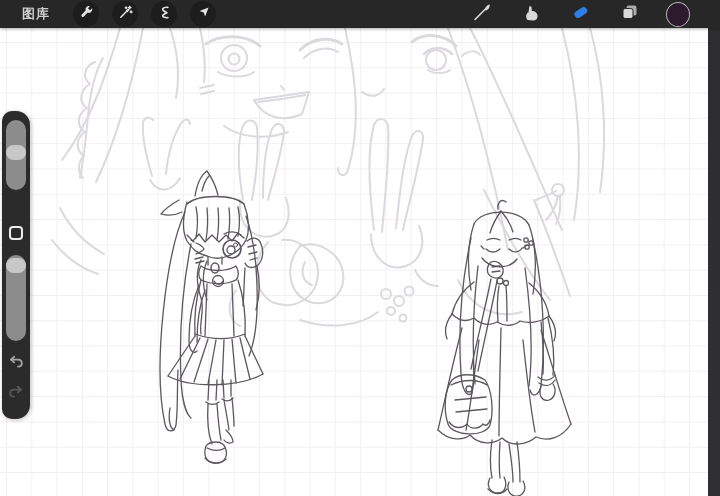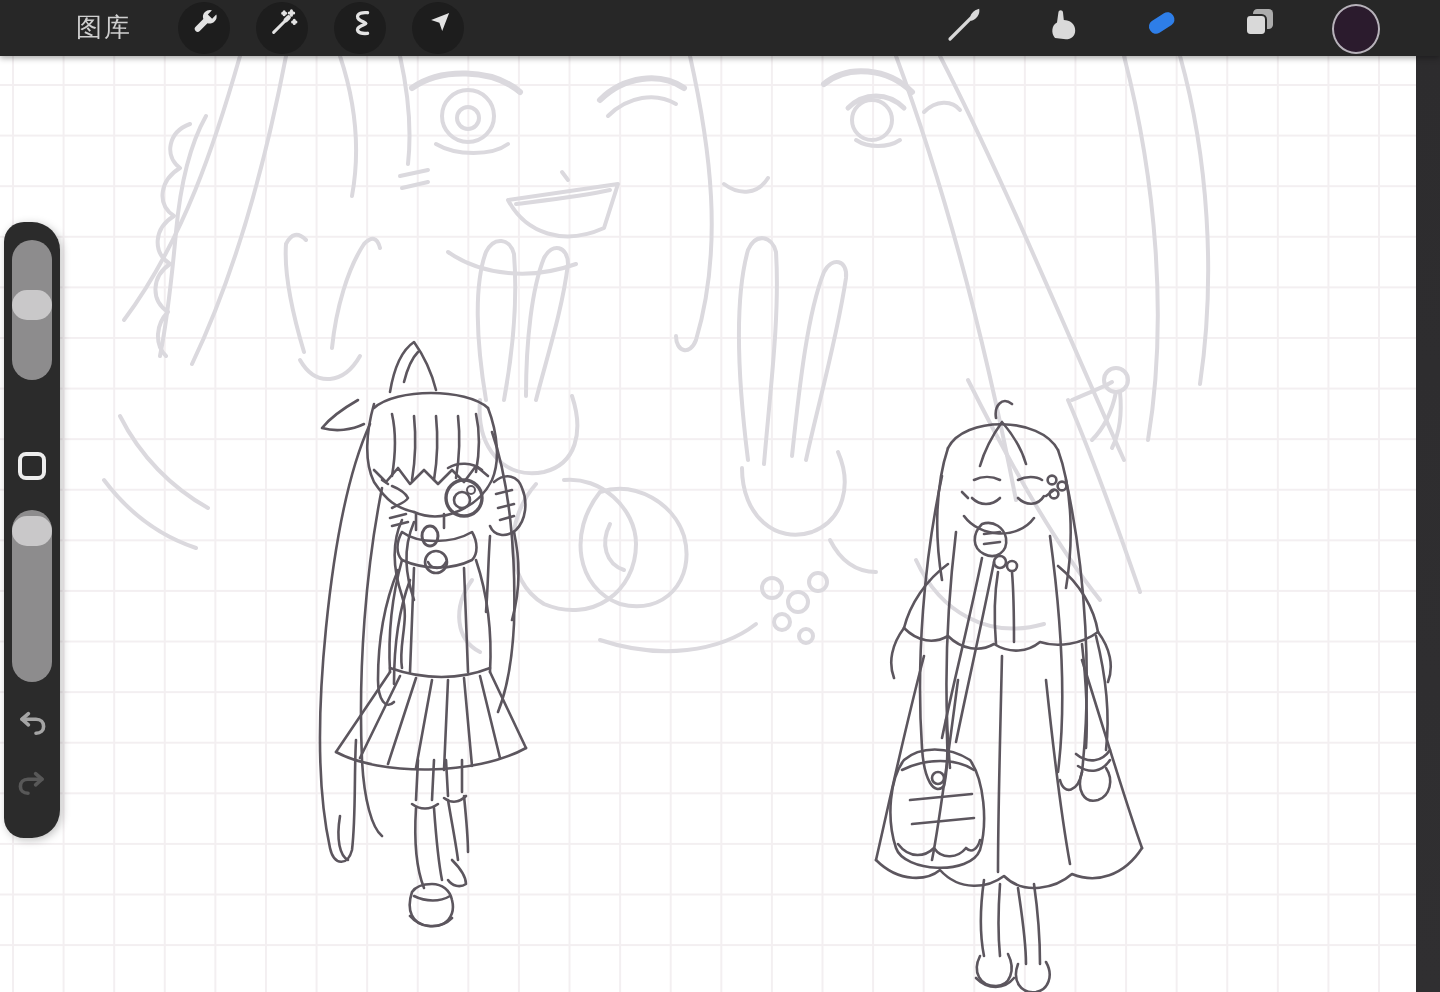--- a/index.html
+++ b/index.html
@@ -17,21 +17,21 @@
     position:relative;
   }
   
   .toolbar{
     position:absolute;left:0;top:0;width:720px;height:28px;
     background:var(--toolbar-bg);
     display:flex;align-items:center;justify-content:space-between;
     z-index:30;
     box-shadow:0 1px 3px rgba(0,0,0,.35);
   }
-  .tb-left{display:flex;align-items:center;gap:13px;padding-left:38px;}
+  .tb-left{display:flex;align-items:center;gap:13px;padding-left:22px;font-weight:bold;}
   .gallery-label{
     color:#cfcfcf;font-size:13px;letter-spacing:1px;line-height:28px;cursor:default;
   }
   .circle-btn{
     width:26px;height:26px;border-radius:50%;
     background:var(--toolbar-button-bg);
     display:flex;align-items:center;justify-content:center;
     color:var(--icon-color);flex:0 0 auto;margin-top:0;
   }
   .tb-left .circle-btn:first-of-type{margin-left:10px;}

